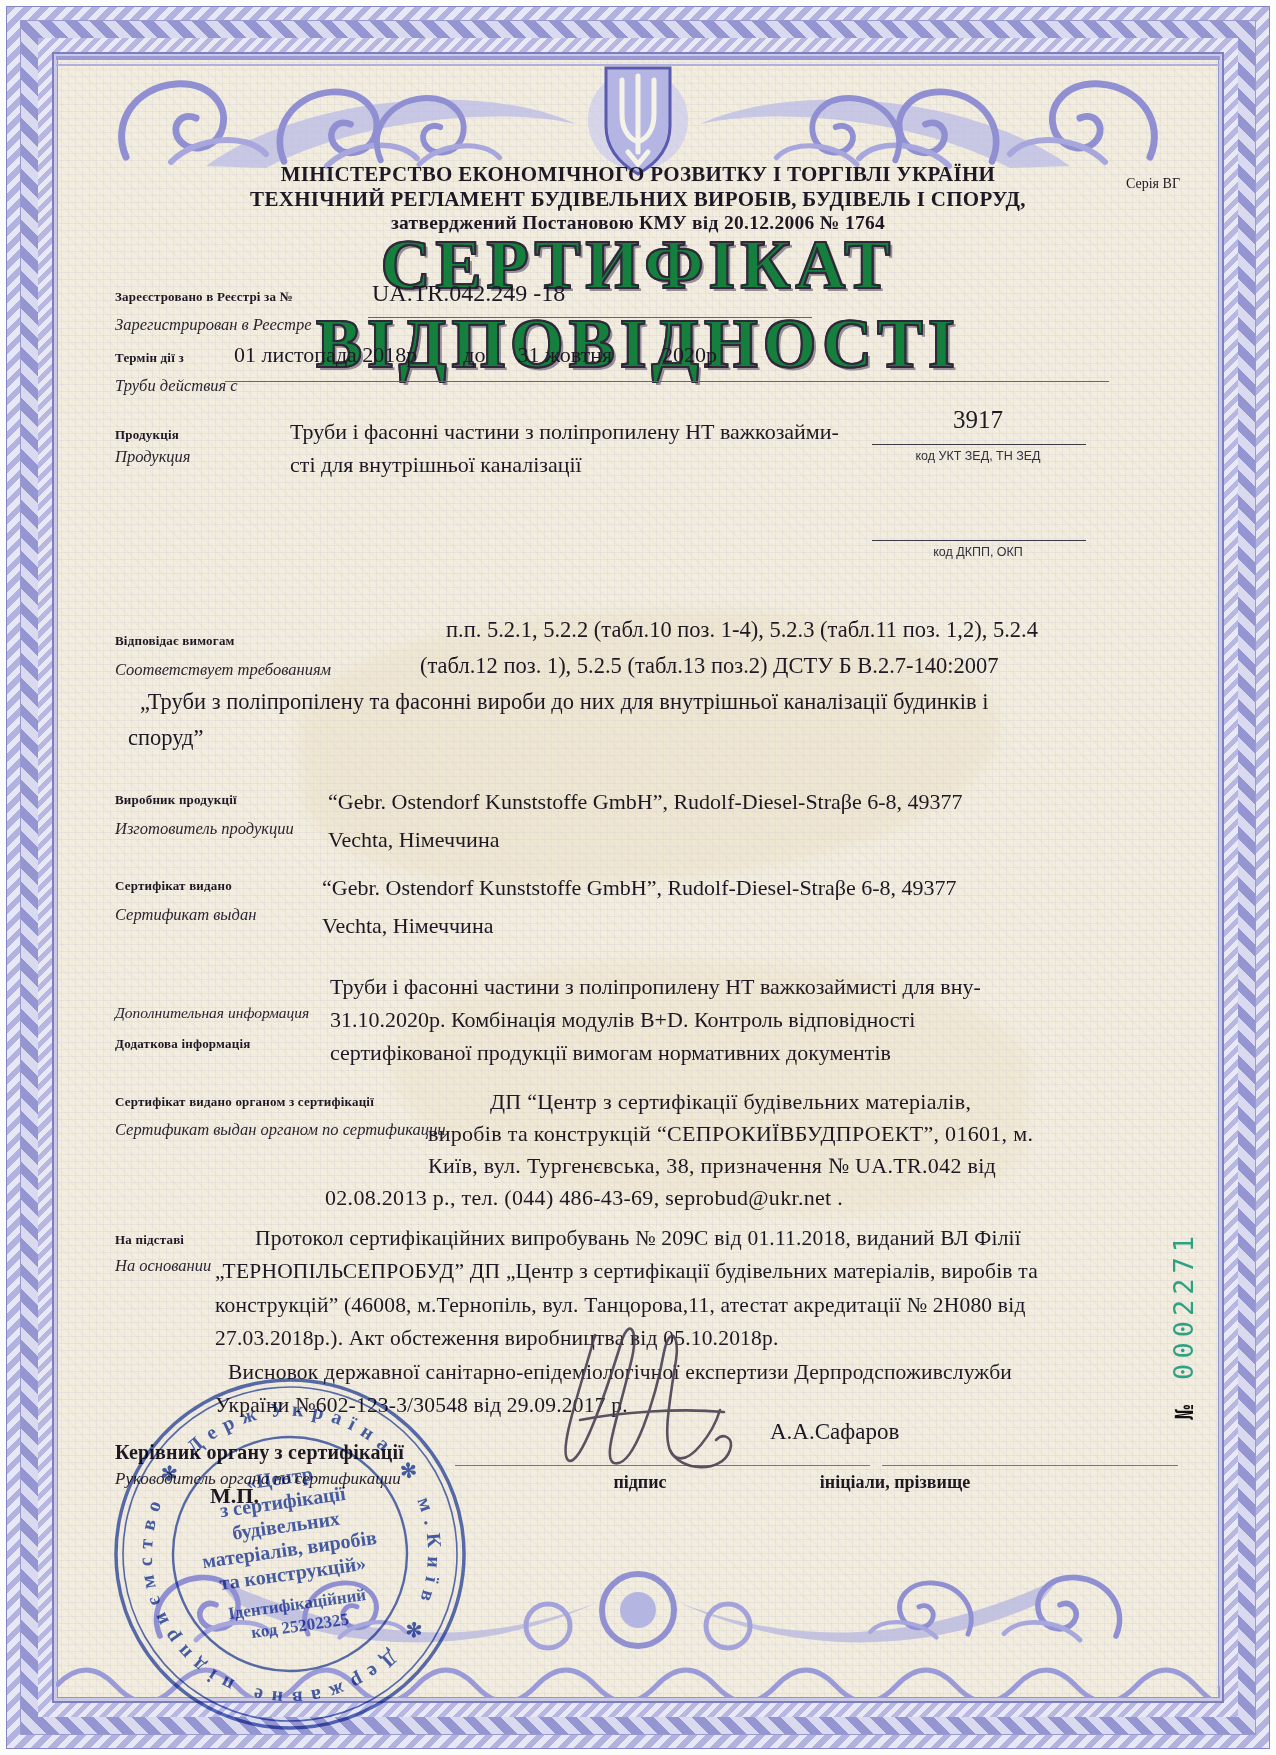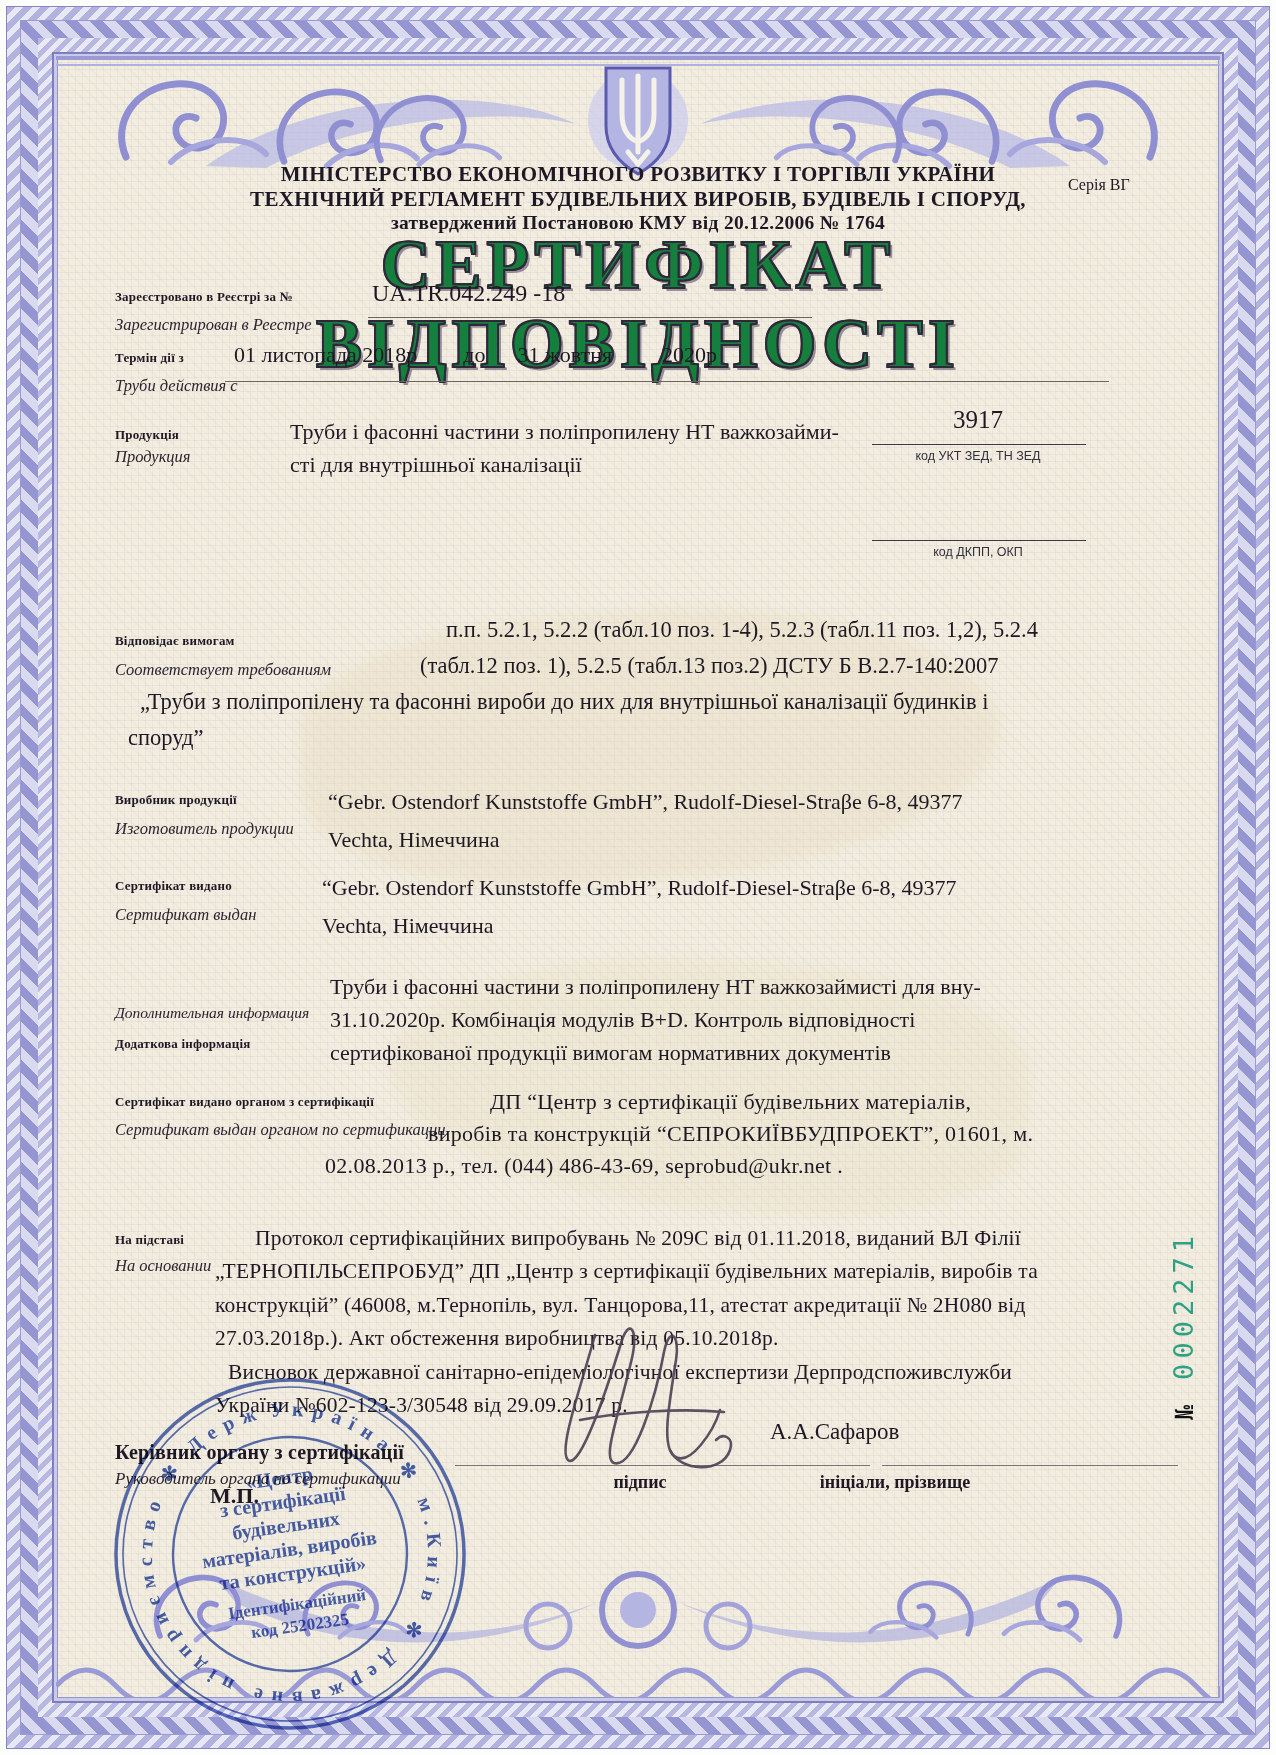--- a/index.html
+++ b/index.html
@@ -115,21 +115,21 @@
     </g>
     <circle cx="582" cy="62" r="36" fill="none" stroke="#9191d2" stroke-width="6"></circle>
     <circle cx="582" cy="62" r="18" fill="#b5b5e2"></circle>
     <circle cx="492" cy="78" r="22" fill="none" stroke="#a3a3da" stroke-width="5"></circle>
     <circle cx="672" cy="78" r="22" fill="none" stroke="#a3a3da" stroke-width="5"></circle>
   </svg>
 
   <div class="abs hdr" style="top:162px;font-size:21px;">МІНІСТЕРСТВО ЕКОНОМІЧНОГО РОЗВИТКУ І ТОРГІВЛІ УКРАЇНИ</div>
   <div class="abs hdr" style="top:187px;font-size:21px;">ТЕХНІЧНИЙ РЕГЛАМЕНТ БУДІВЕЛЬНИХ ВИРОБІВ, БУДІВЕЛЬ І СПОРУД,</div>
   <div class="abs hdr" style="top:212px;font-size:19.5px;">затверджений Постановою КМУ від 20.12.2006 № 1764</div>
-  <div class="abs" style="left:1068px;top:176px;font-size:16px;">Серія  ВГ</div>
+  <div class="abs" style="left:1126px;top:176px;font-size:14px;">Серія  ВГ</div>
   <div class="abs doc-title" style="left:138px;top:226px;width:1000px;">СЕРТИФІКАТ ВІДПОВІДНОСТІ</div>
 
   <div class="abs lab" style="left:115px;top:289px;">Зареєстровано в Реєстрі за №</div>
   <div class="abs lab-ru" style="left:115px;top:315px;">Зарегистрирован в Реестре</div>
   <div class="abs val" style="left:372px;top:280px;font-size:24px;">UA.TR.042.249 -18</div>
   <div class="hline" style="left:368px;top:317px;width:444px;"></div>
 
   <div class="abs lab" style="left:115px;top:350px;">Термін дії з</div>
   <div class="abs lab-ru" style="left:115px;top:376px;">Труби действия с</div>
   <div class="abs val" style="left:234px;top:342px;white-space:nowrap;">
@@ -178,20 +178,21 @@
     <div>Труби і фасонні частини з поліпропилену НТ важкозаймисті для вну-</div>
     <div>31.10.2020р. Комбінація модулів B+D. Контроль відповідності</div>
     <div>сертифікованої продукції вимогам нормативних документів</div>
   </div>
 
   <div class="abs lab" style="left:115px;top:1094px;">Сертифікат видано органом з сертифікації</div>
   <div class="abs lab-ru" style="left:115px;top:1120px;">Сертификат выдан органом по сертификации</div>
   <div id="body-value" class="abs lines" style="left:428px;top:1086px;width:690px;">
     <div class="i1">ДП “Центр  з  сертифікації  будівельних  матеріалів,</div>
     <div class="i2">виробів та конструкцій “СЕПРОКИЇВБУДПРОЕКТ”, 01601, м.</div>
+    <div class="i3">Київ, вул. Тургенєвська, 38, призначення № UA.TR.042 від</div>
     <div class="i4">02.08.2013 р., тел. (044) 486-43-69, seprobud@ukr.net .</div>
   </div>
 
   <div class="abs lab" style="left:115px;top:1232px;">На підставі</div>
   <div class="abs lab-ru" style="left:115px;top:1256px;">На основании</div>
   <div id="basis-value" class="abs lines" style="left:215px;top:1222px;width:900px;">
     <div class="i1">Протокол сертифікаційних випробувань № 209С від 01.11.2018, виданий ВЛ Філії</div>
     <div class="i2">„ТЕРНОПІЛЬСЕПРОБУД” ДП „Центр з сертифікації будівельних матеріалів, виробів та</div>
     <div class="i3">конструкцій” (46008, м.Тернопіль, вул. Танцорова,11, атестат акредитації № 2Н080 від</div>
     <div class="i4">27.03.2018р.). Акт обстеження виробництва від 05.10.2018р.</div>

